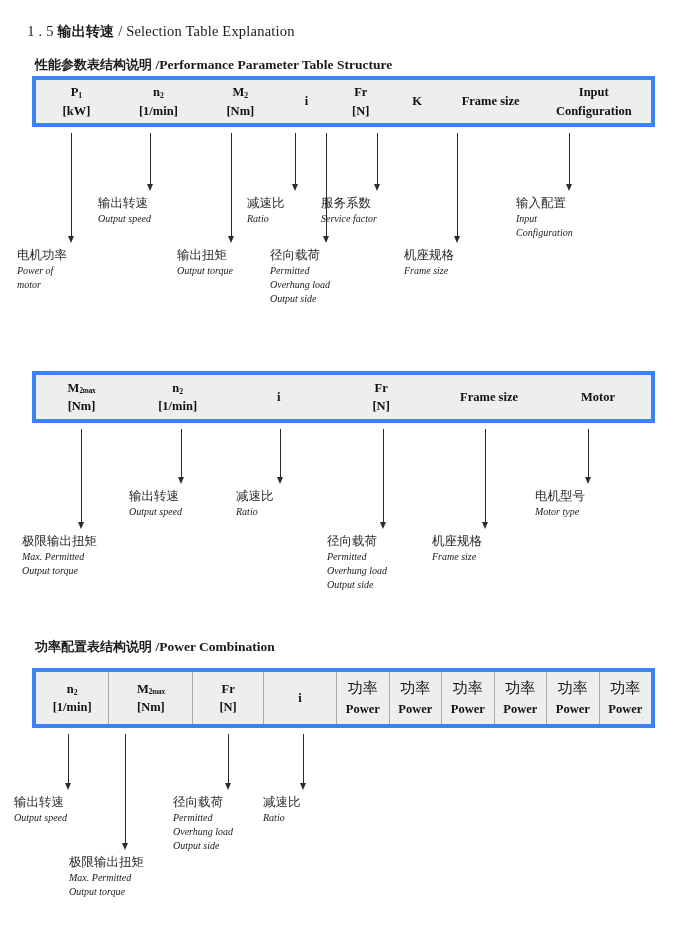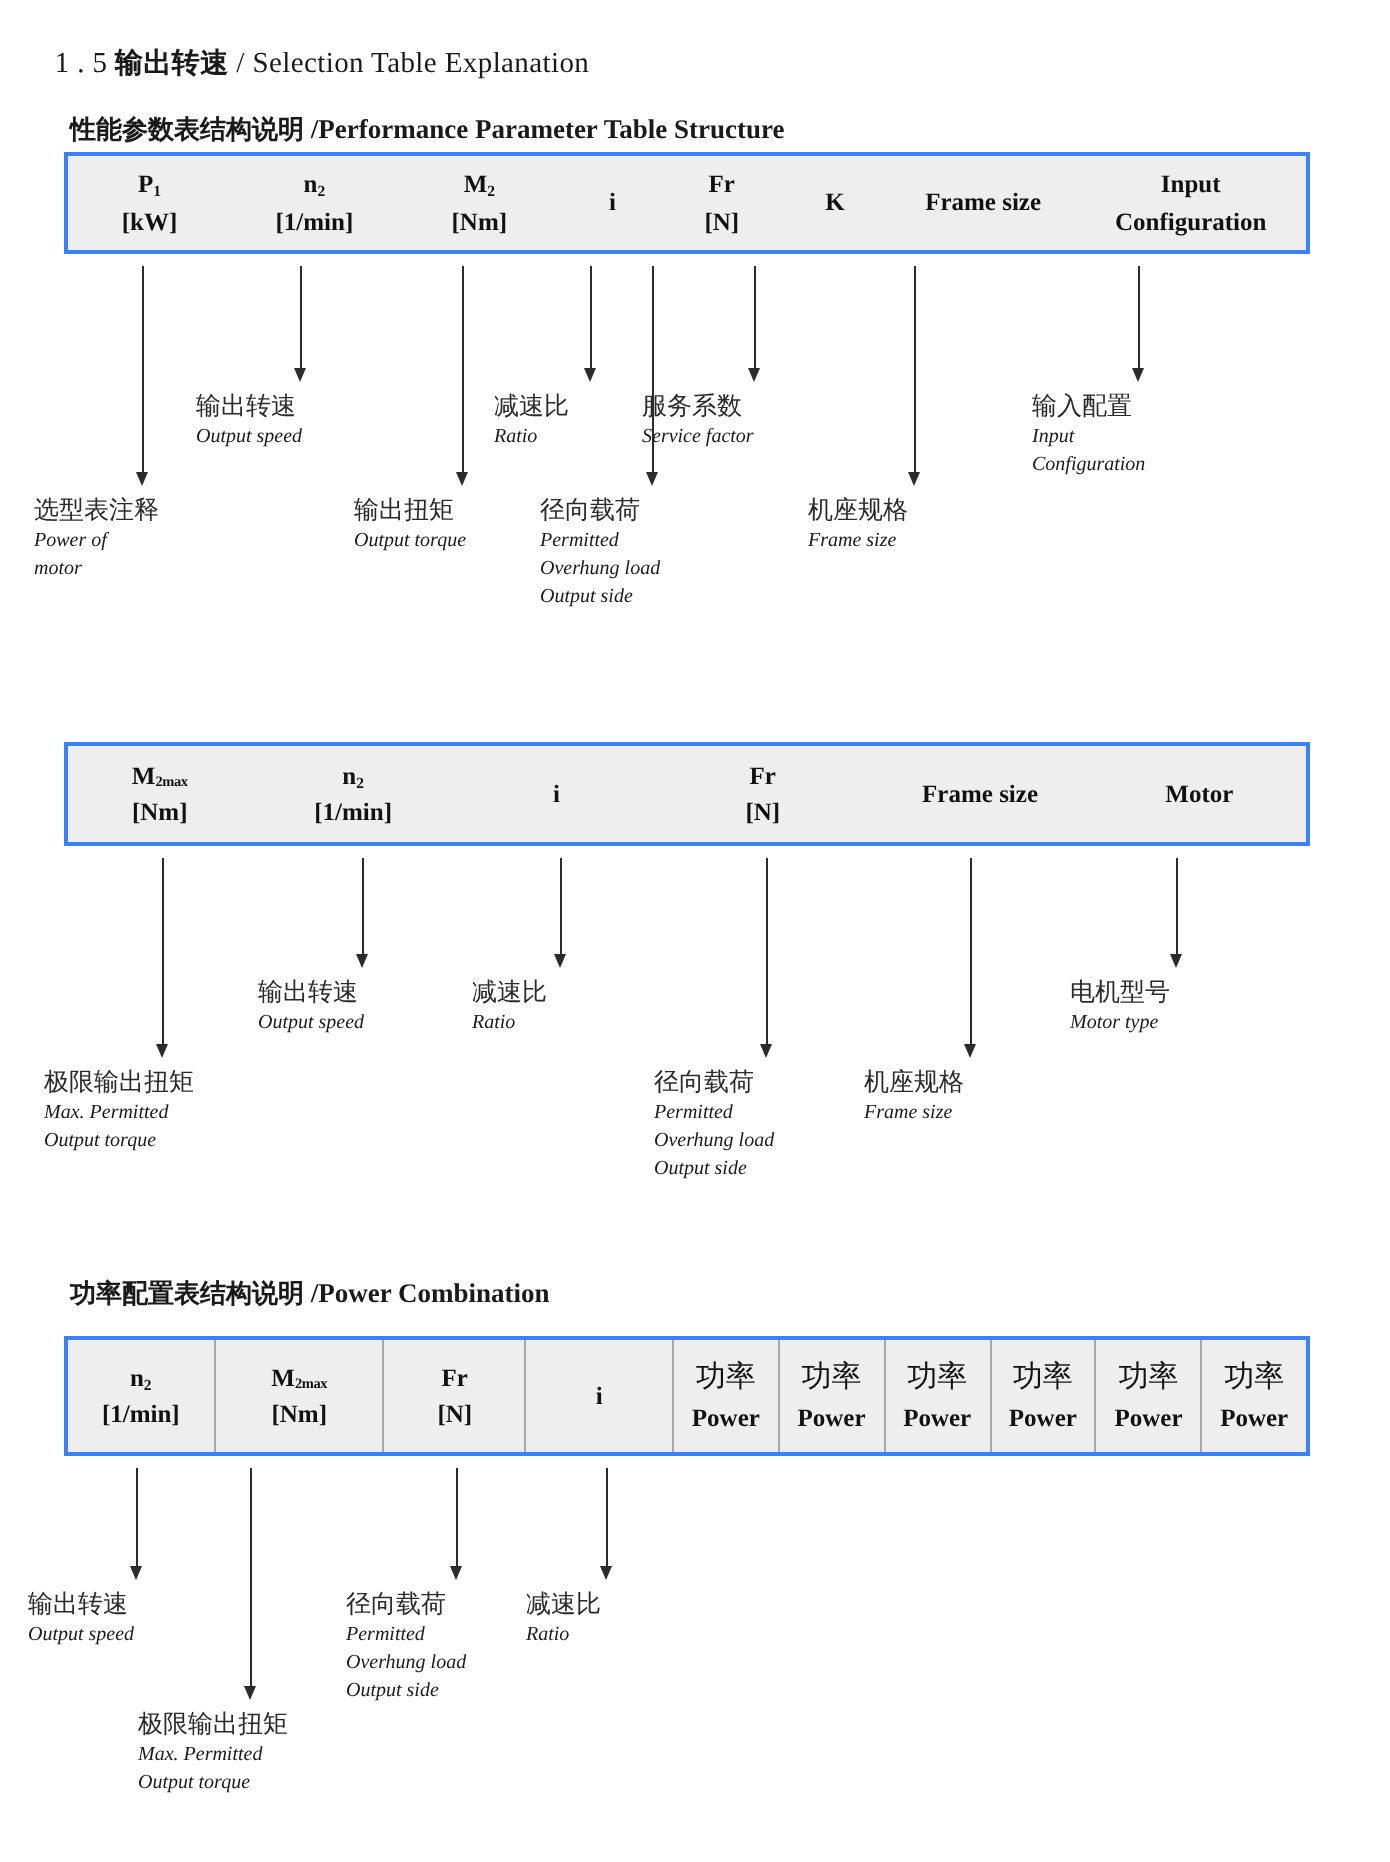--- a/index.html
+++ b/index.html
@@ -58,21 +58,21 @@
     font-family: "Liberation Serif", serif;
     font-weight: bold;
     font-size: 13.5px;
   }
 
   
   .tbl {
     position: absolute;
     box-sizing: border-box;
     background: #eeeeee;
-    border: 2px solid #3b82f6;
+    border: 4px solid #3b82f6;
     display: flex;
     align-items: stretch;
   }
   .cell {
     box-sizing: border-box;
     display: flex;
     flex-direction: column;
     align-items: center;
     justify-content: center;
     font-family: "Liberation Serif", serif;
@@ -223,21 +223,21 @@
   <div class="arrow" style="left:453px; top:133px; height:110px;">
     <div class="stem" style="height:103px"></div>
       <div class="head" style="top:103px"></div>
   </div>
   <div class="arrow" style="left:565px; top:133px; height:58px;">
     <div class="stem" style="height:51px"></div>
       <div class="head" style="top:51px"></div>
   </div>
 
   <div class="anno" style="left:17px; top:246px; width:102px">
-    <span class="cn">选型表注释</span>
+    <span class="cn">电机功率</span>
     <span class="en">Power of</span>
     <span class="en">motor</span>
   </div>
   <div class="anno" style="left:98px; top:194px; width:102px">
     <span class="cn">输出转速</span>
     <span class="en">Output speed</span>
   </div>
   <div class="anno" style="left:177px; top:246px; width:106px">
     <span class="cn">输出扭矩</span>
     <span class="en">Output torque</span>

